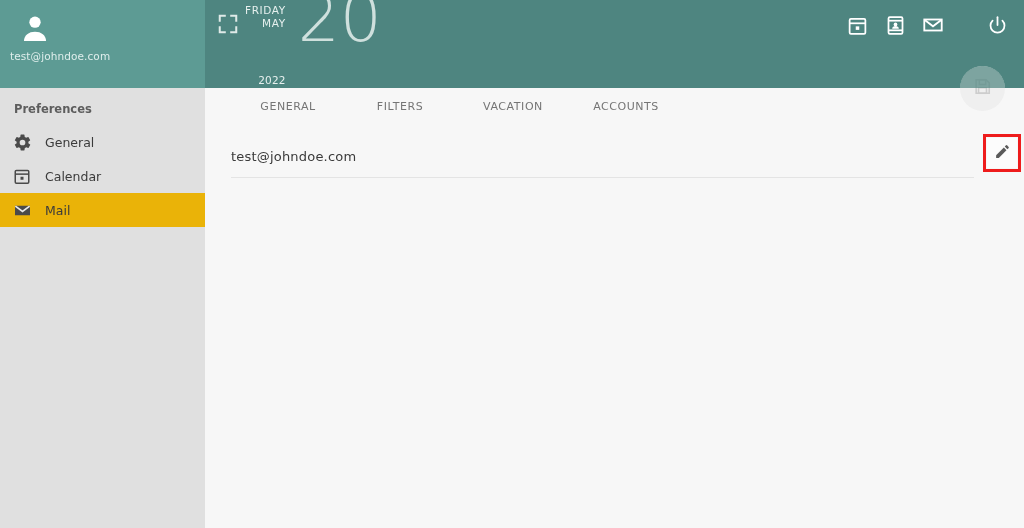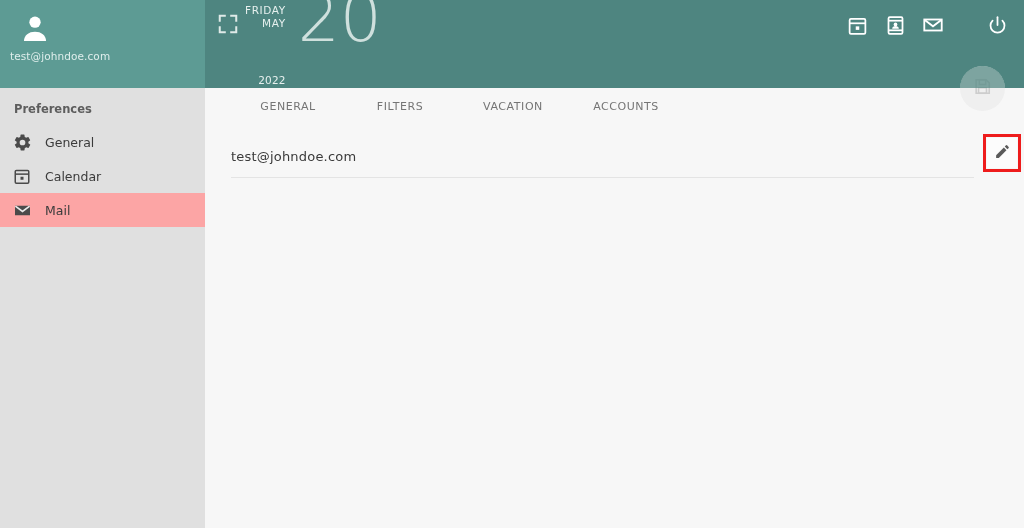--- a/index.html
+++ b/index.html
@@ -29,21 +29,21 @@
   }
   .sidebar-section-title {
     padding: 14px 0 9px 14px;
     font-size: 11.5px; color: #5d5d5d; font-weight: bold;
   }
   .nav-item {
     display: flex; align-items: center;
     height: 34px; padding-left: 12px;
     cursor: pointer;
   }
-  .nav-item.active { background: #fca5a5; }
+  .nav-item.active { background: #eab308; }
   .nav-ico {
     width: 20px; height: 20px; flex: 0 0 20px;
     display: flex; align-items: center; justify-content: center;
     margin-right: 13px;
   }
   .nav-ico svg { display: block; }
   .nav-label { font-size: 12.5px; color: #3b3b3b; }
 
   
   .header {

